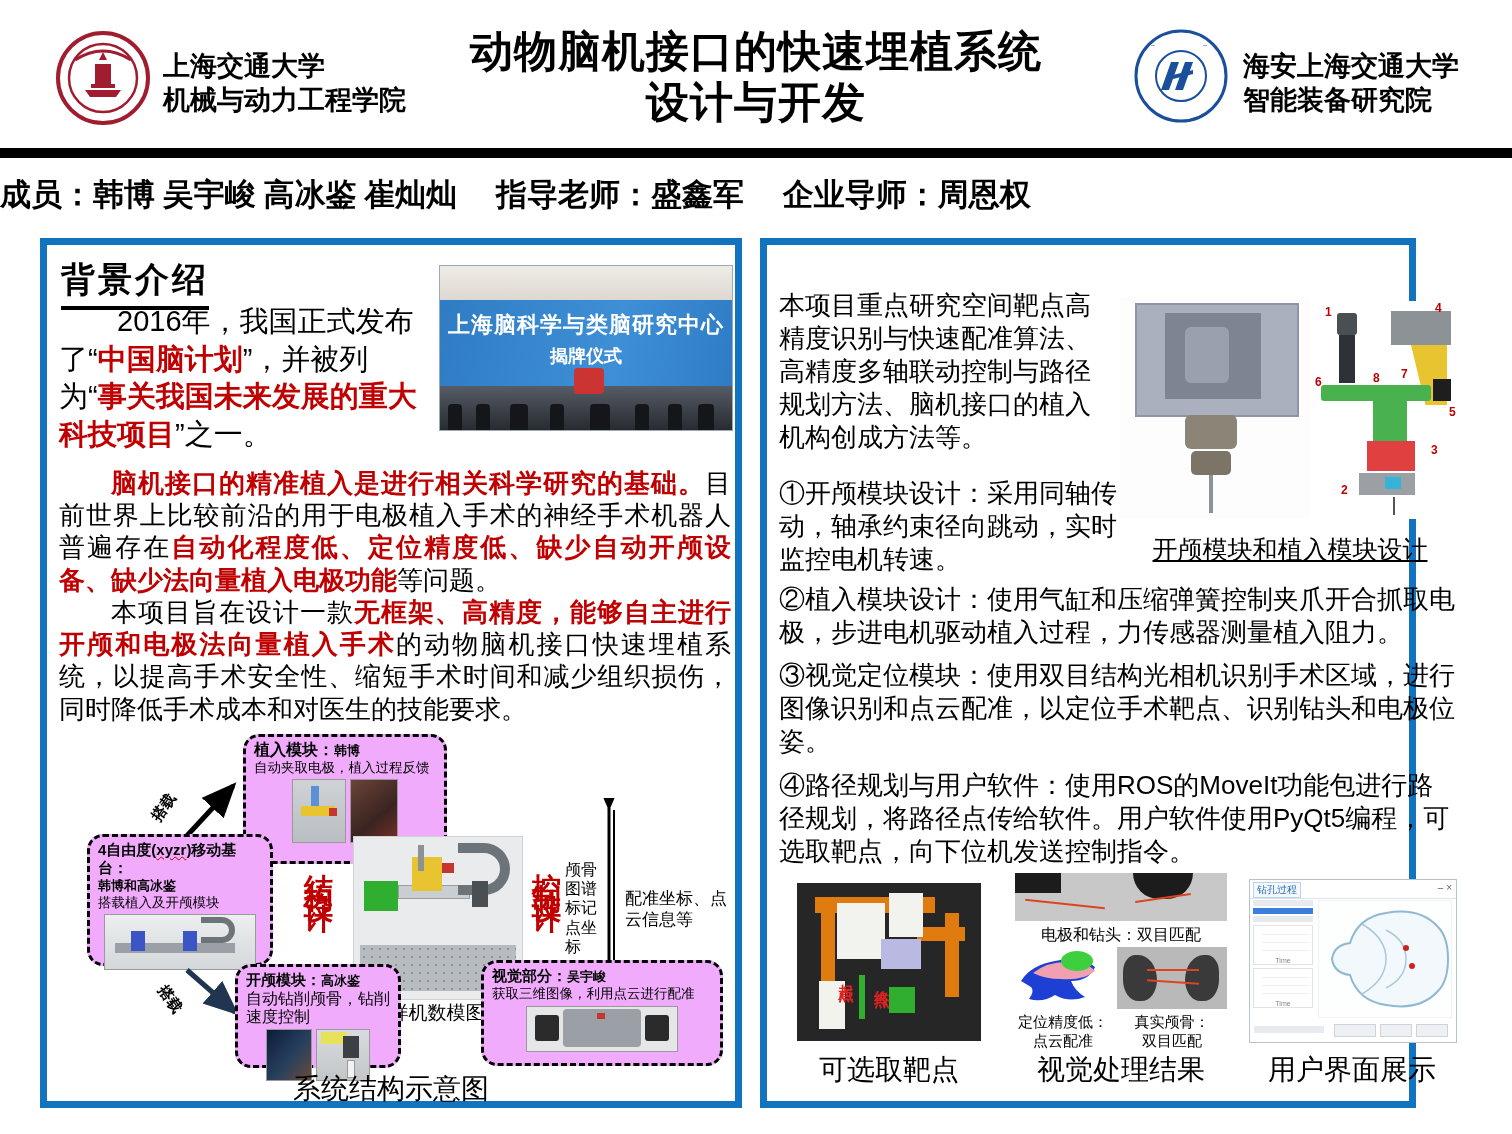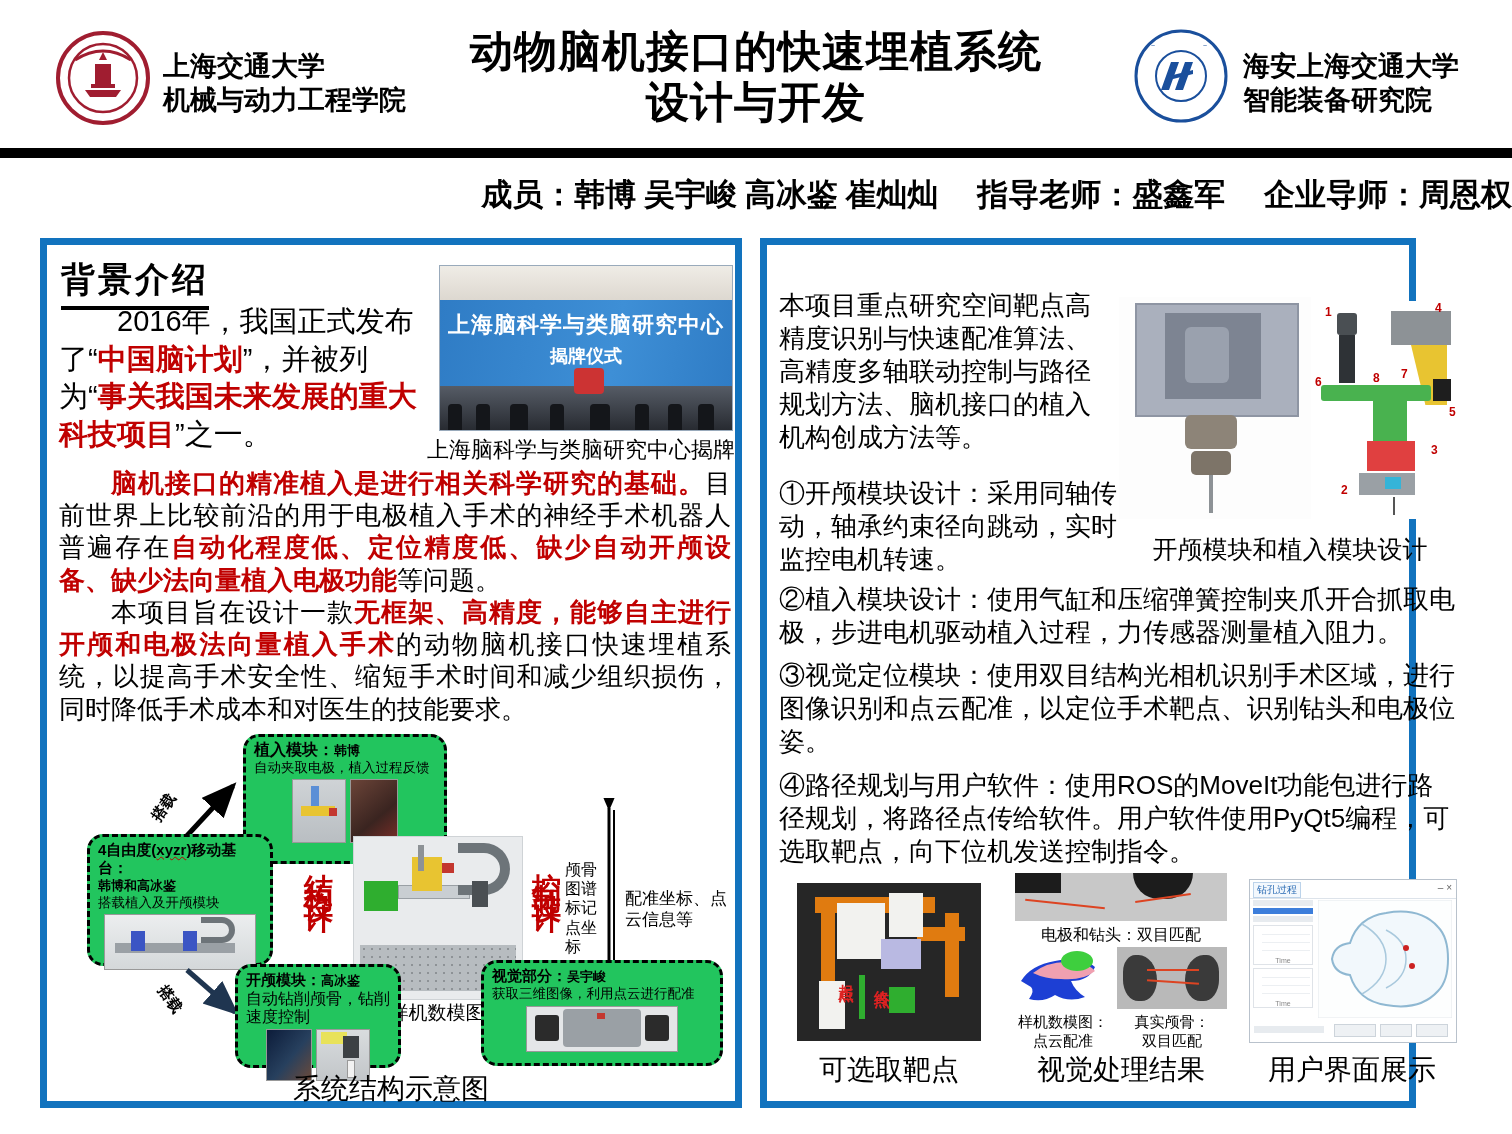--- a/index.html
+++ b/index.html
@@ -4,21 +4,21 @@
 <style>
   html,body{margin:0;padding:0;background:#fff;}
   body{width:1512px;height:1134px;position:relative;overflow:hidden;
        font-family:"Liberation Sans",sans-serif;color:#000;}
   .abs{position:absolute;}
   
   .hdr-org{font-weight:bold;font-size:27px;line-height:1.25;}
   .title-block{left:50%;transform:translateX(-50%);top:26px;width:760px;text-align:center;}
   .title-block div{font-weight:bold;font-size:43px;line-height:1.18;letter-spacing:1px;}
   .divider{left:0;top:148px;width:1512px;height:10px;background:#000;}
-  .members{left:0;top:174px;width:1512px;text-align:right;
+  .members{left:0;top:174px;width:1512px;text-align:left;
            font-family:"Liberation Serif",serif;font-weight:bold;font-size:31px;}
   
   .panel{border:7px solid #1273BE;background:#fff;box-sizing:border-box;}
   #panel-left{left:40px;top:238px;width:702px;height:870px;}
   #panel-right{left:760px;top:238px;width:656px;height:870px;}
   .seg-red{color:#C00000;font-weight:bold;}
   
   .bg-title{left:14px;top:12px;font-size:34px;font-weight:bold;letter-spacing:3px;
             border-bottom:4px solid #000;padding-bottom:3px;}
   .p1{left:12px;top:58px;width:372px;font-size:29px;line-height:1.3;text-indent:2em;}
@@ -29,36 +29,36 @@
   .conf-banner .b1{font-size:22px;font-weight:bold;letter-spacing:1px;}
   .conf-banner .b2{font-size:18px;font-weight:bold;margin-top:4px;}
   .conf-crowd{height:48px;background:linear-gradient(#565c66,#23262c);position:relative;}
   .conf-crowd i{position:absolute;bottom:4px;width:14px;height:26px;background:#14161a;border-radius:4px 4px 0 0;}
   .conf-red{position:absolute;left:46%;top:-18px;width:30px;height:26px;background:#c33;border-radius:4px;}
   .photo-cap{left:380px;top:190px;width:308px;text-align:center;font-size:22px;}
   .bg-text2{left:12px;top:222px;width:672px;font-size:26px;line-height:1.24;text-align:justify;}
   .bg-text2 p{margin:0;text-indent:2em;}
   
   #diagram{left:6px;top:483px;width:676px;height:372px;}
-  .dbox{position:absolute;border:3px dashed #000;border-radius:16px;background:#22c55e;
+  .dbox{position:absolute;border:3px dashed #000;border-radius:16px;background:#f0abfc;
         padding:4px 8px;box-sizing:border-box;}
   .dbox .bt{font-size:16px;font-weight:bold;line-height:1.15;}
   .dbox .bn{font-size:13px;font-weight:bold;}
   .dbox .bd{font-size:13.5px;line-height:1.15;}
   .thumb{display:inline-block;vertical-align:top;border:1px solid #999;}
   .vred{position:absolute;writing-mode:vertical-rl;text-orientation:upright;
         color:#C00000;font-weight:bold;font-size:29px;letter-spacing:10px;}
   .carry{position:absolute;font-size:15px;font-weight:bold;}
   .sys-cap{position:absolute;left:0;top:342px;width:100%;text-align:center;font-size:28px;}
   .mach-cap{position:absolute;font-size:19px;text-align:center;}
   .skull-lbl{position:absolute;font-size:16px;line-height:1.2;width:42px;}
   .reg-lbl{position:absolute;font-size:17px;line-height:1.25;width:110px;}
   
   .rp-text{position:absolute;font-size:26px;line-height:1.27;}
-  .rfig-cap{position:absolute;text-align:center;font-size:25px;}
+  .rfig-cap{position:absolute;text-align:center;font-size:25px;text-decoration:underline;}
   .bot-cap{position:absolute;font-size:28px;font-weight:500;text-align:center;}
   .mini-cap{font-size:15px;text-align:center;line-height:1.25;}
   .cadnum{position:absolute;color:#C00000;font-size:12px;font-weight:bold;}
   
   .imgbox{position:absolute;overflow:hidden;}
   .gray-cad{background:#e9ebed;border:1px solid #cfd3d6;}
   
   .rviz{background:#262626;}
   .rv-orange{position:absolute;background:#e07b10;}
   .rv-white{position:absolute;background:#f2f2ef;}
@@ -137,21 +137,20 @@
       <i style="left:8px"></i>
         <i style="left:36px"></i>
         <i style="left:70px;width:18px"></i>
       <i style="left:110px"></i>
         <i style="left:150px;width:20px"></i>
         <i style="left:195px"></i>
       <i style="left:228px"></i>
         <i style="left:258px;width:16px"></i>
     </div>
   </div>
-  <div class="abs photo-cap">上海脑科学与类脑研究中心揭牌</div>
 
   <div class="abs bg-text2">
     <p><span class="seg-red">脑机接口的精准植入是进行相关科学研究的基础。</span><span>目前世界上比较前沿的用于电极植入手术的神经手术机器人普遍存在</span><span class="seg-red">自动化程度低、定位精度低、缺少自动开颅设备、缺少法向量植入电极功能</span><span>等问题。</span></p>
     <p><span>本项目旨在设计一款</span><span class="seg-red">无框架、高精度，能够自主进行开颅和电极法向量植入手术</span><span>的动物脑机接口快速埋植系统，以提高手术安全性、缩短手术时间和减少组织损伤，同时降低手术成本和对医生的技能要求。</span></p>
   </div>
 
   <div id="diagram" class="abs">
 
     <svg class="abs" style="left:118px;top:40px;" width="80" height="80" viewBox="0 0 80 80">
       <defs>
@@ -330,21 +329,21 @@
       <path d="M18 26 q18 -14 44 -10 q14 2 18 8 q-12 10 -34 8 q-16 0 -28 -6 z" fill="#f0a0b0"></path>
       <ellipse cx="62" cy="14" rx="16" ry="10" fill="#3ecf3e"></ellipse>
     </svg>
     <div class="stereo" style="position:absolute;left:102px;top:74px;width:110px;height:62px;background:#b9b9b9;">
       <span class="dark" style="left:6px;top:8px;width:34px;height:46px;border-radius:40% 60% 50% 50%;background:#3a3a3a;"></span>
       <span class="dark" style="left:68px;top:8px;width:34px;height:46px;border-radius:60% 40% 50% 50%;background:#3a3a3a;"></span>
       <span class="redline" style="left:30px;top:22px;width:52px;"></span>
       <span class="redline" style="left:30px;top:34px;width:52px;transform:rotate(4deg);"></span>
     </div>
     <div class="mini-cap" style="position:absolute;left:0;top:140px;width:96px;">
-      <div>样机数模图：</div>
+      <div>定位精度低：</div>
       <div>点云配准</div>
     </div>
     <div class="mini-cap" style="position:absolute;left:102px;top:140px;width:110px;">
       <div>真实颅骨：</div>
       <div>双目匹配</div>
     </div>
   </div>
   <div class="bot-cap" style="left:244px;top:806px;width:220px;">视觉处理结果</div>
 
   <div class="imgbox uiwin" style="left:482px;top:634px;width:206px;height:162px;">

